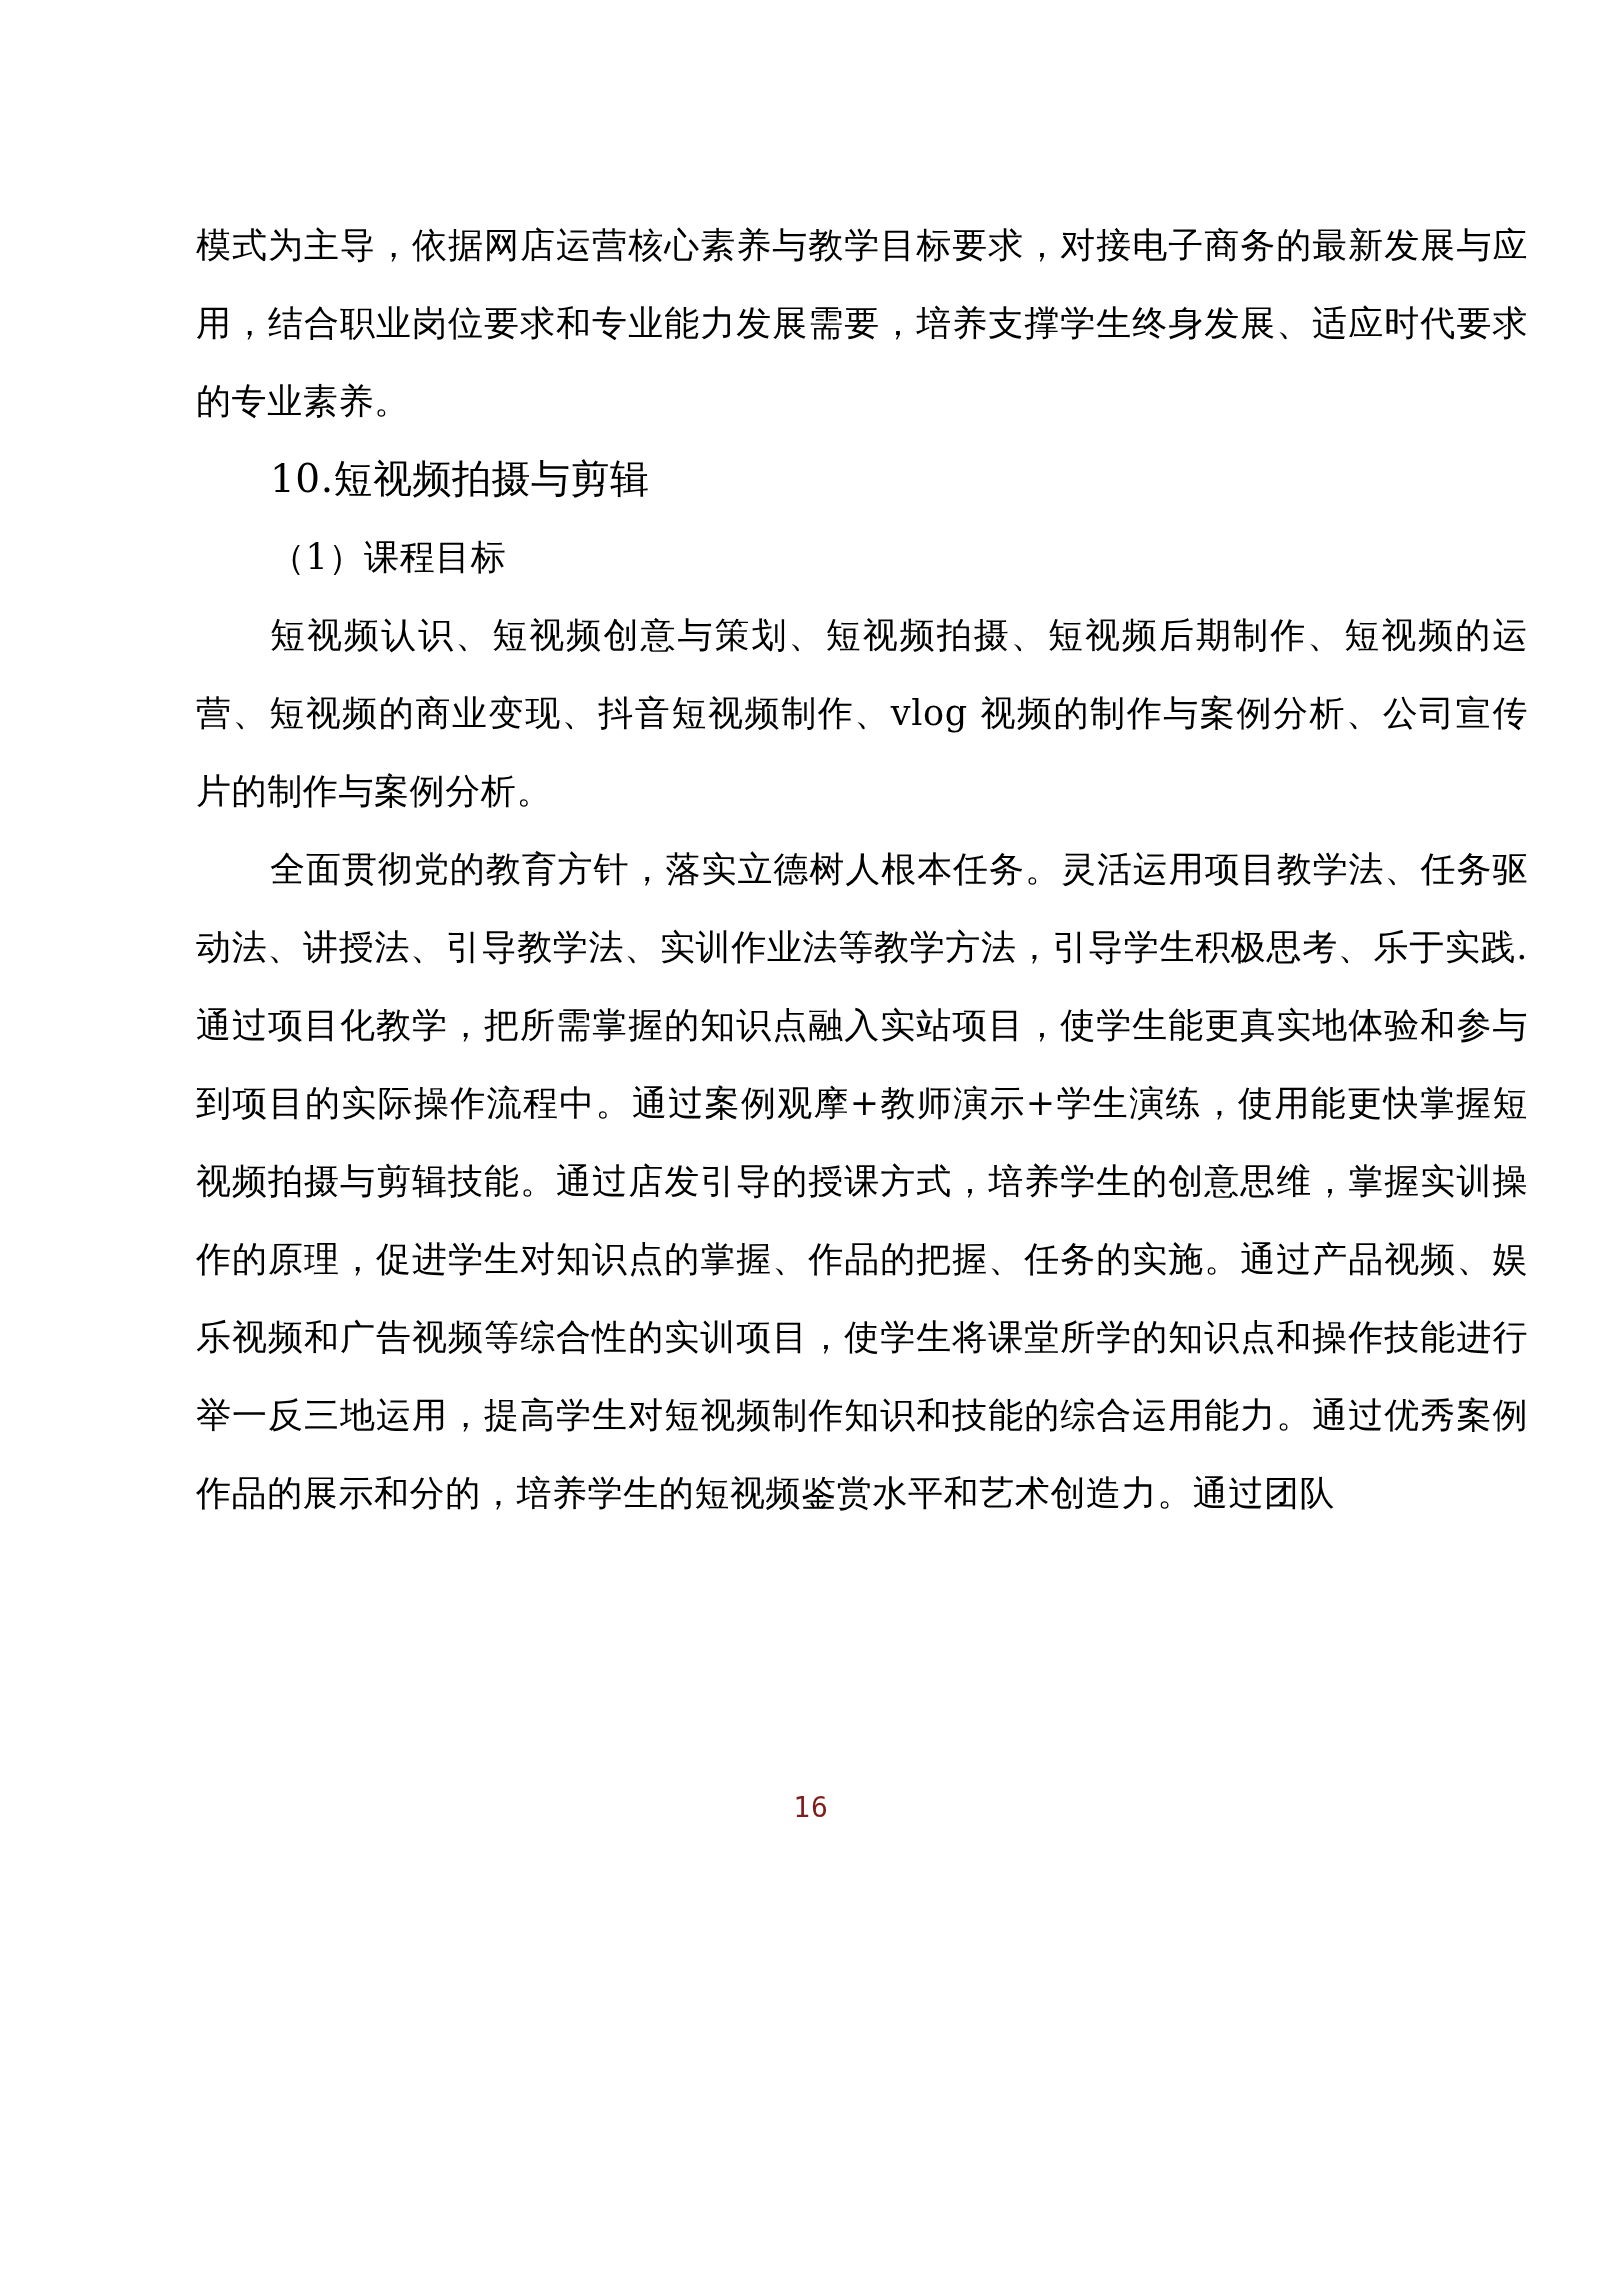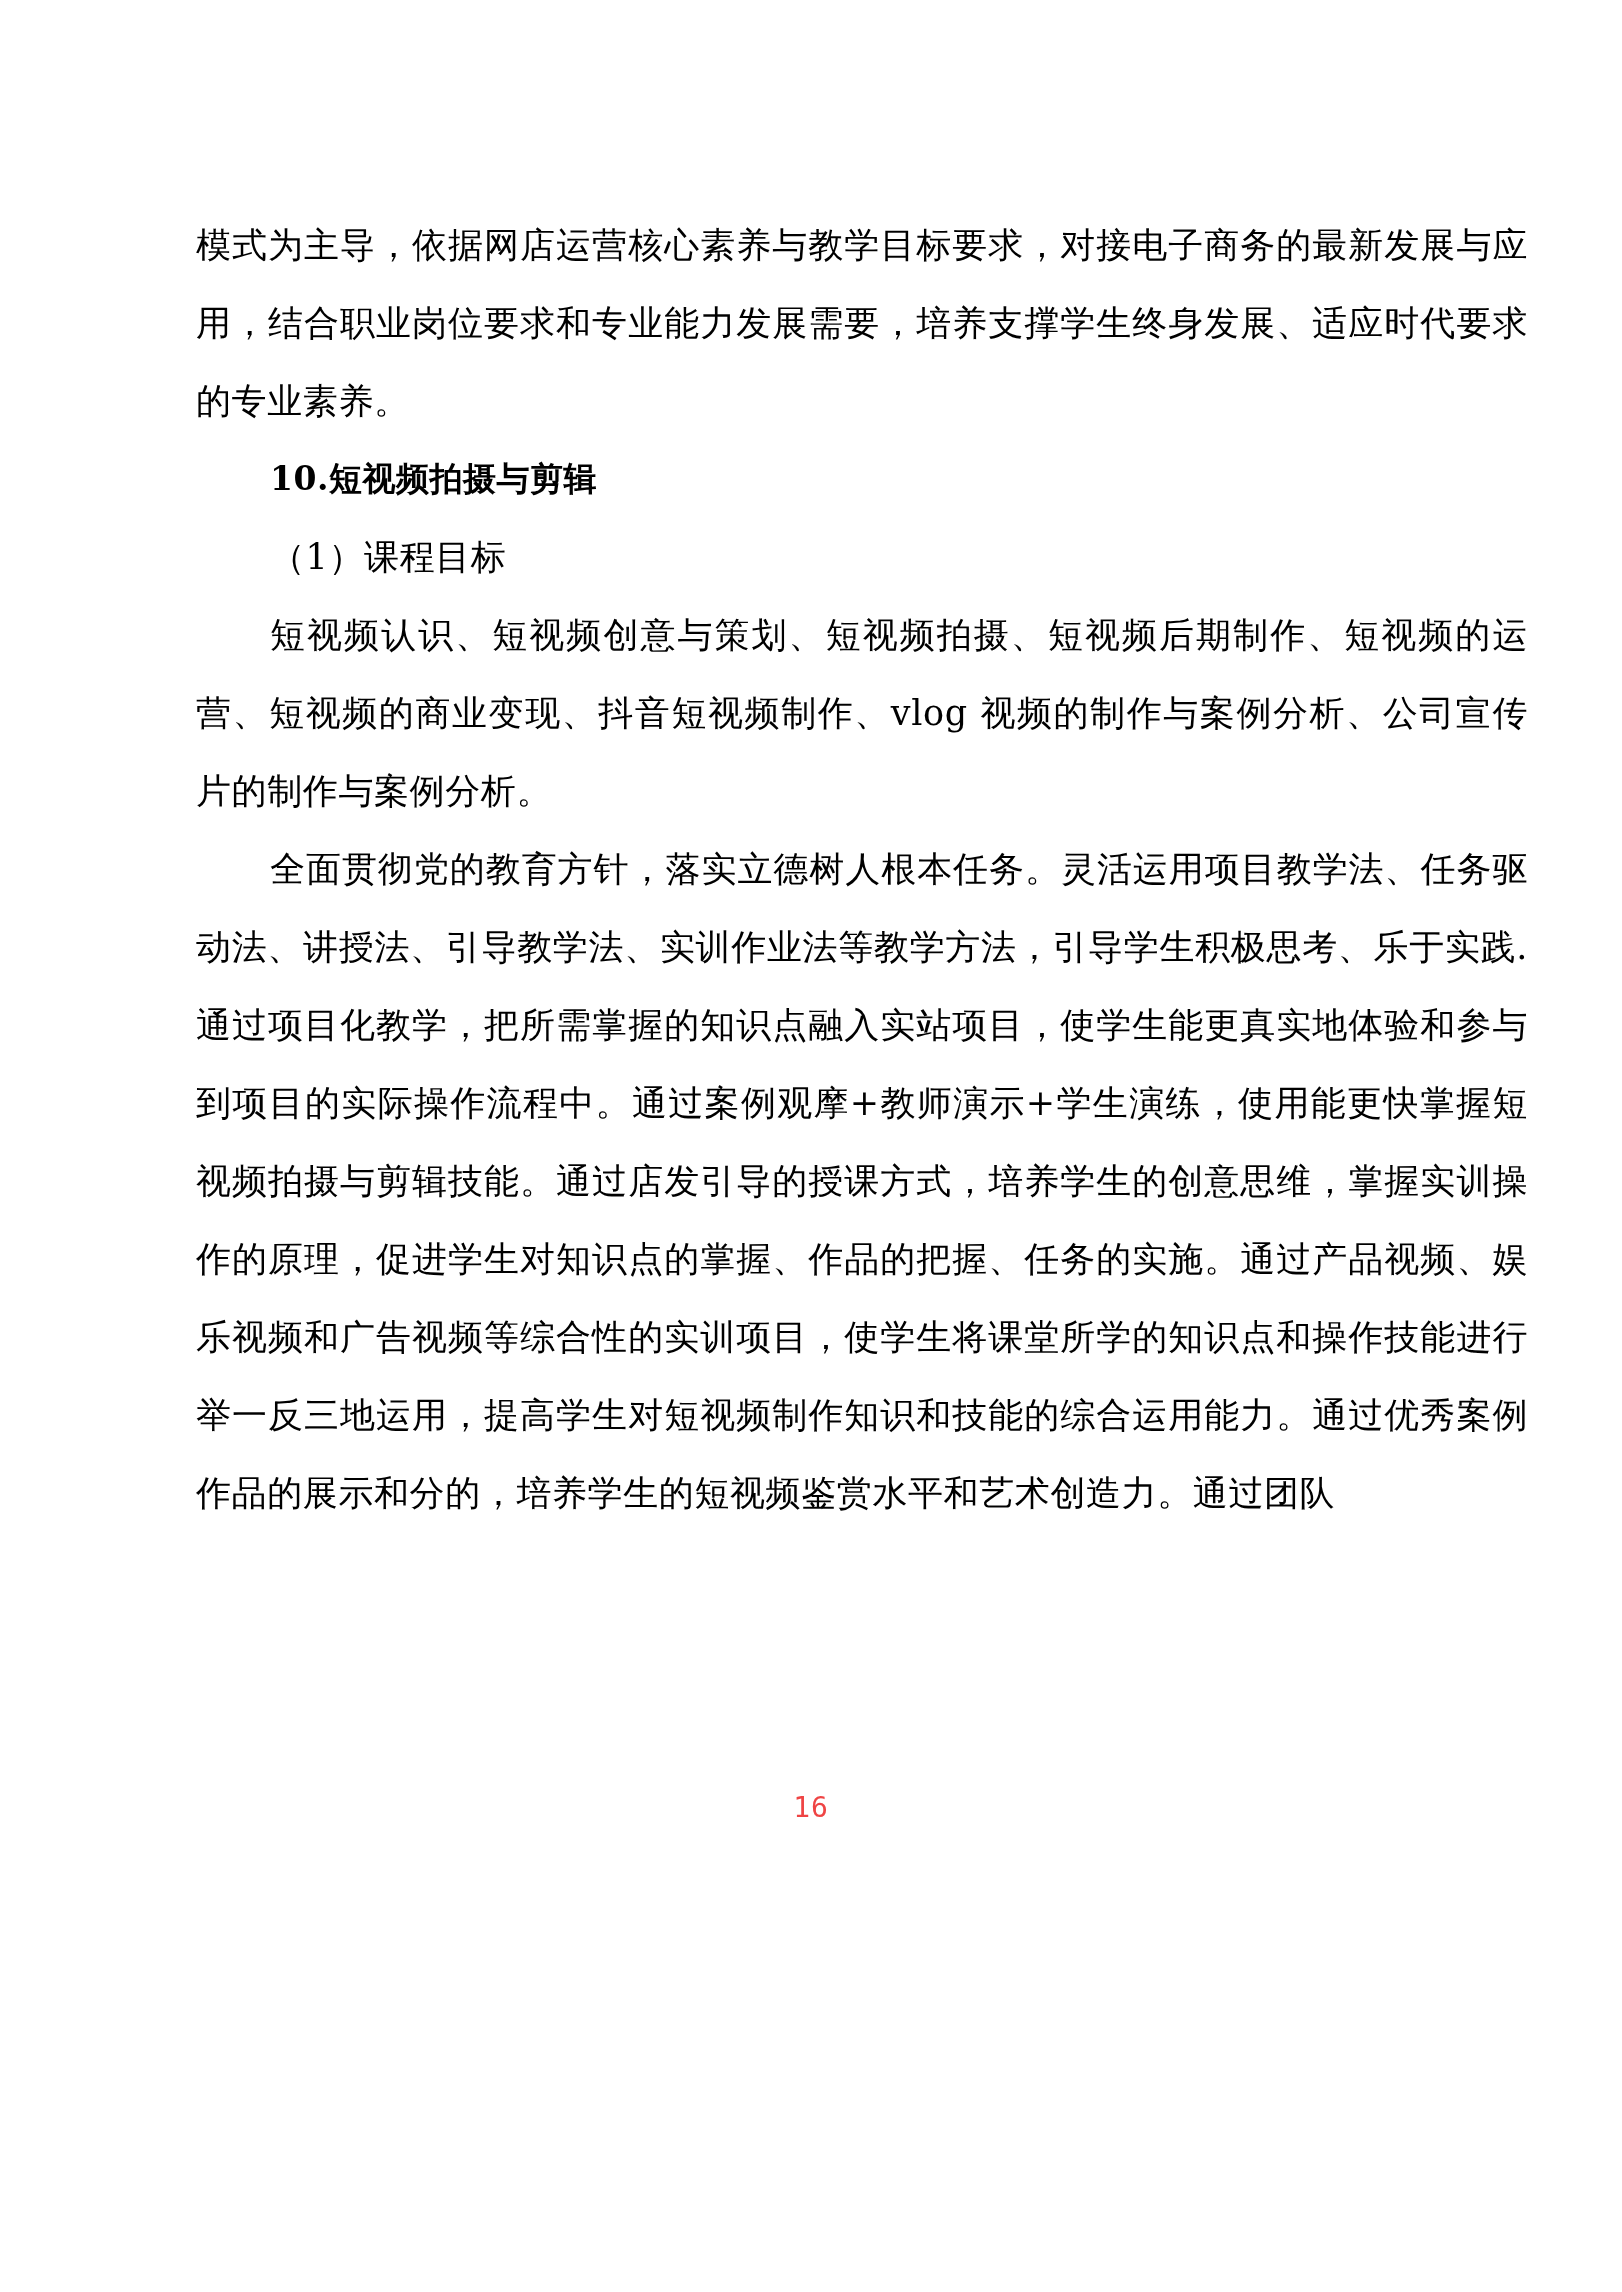--- a/index.html
+++ b/index.html
@@ -35,34 +35,34 @@
     margin: 0;
     text-indent: 0;
     white-space: normal;
   }
   .para.indent2 {
     text-indent: 74px;
   }
   .heading {
     margin: 0;
     text-indent: 74px;
-    font-weight: bold;
-    font-size: 33px;
+    font-weight: normal;
+    font-size: 39px;
     line-height: 78px;
     letter-spacing: 0.5px;
   }
   .page-number {
     position: absolute;
     left: 0;
     right: 0;
     bottom: 65px;
     text-align: center;
     font-family: "DejaVu Sans Mono", "Liberation Mono", monospace;
     font-size: 28px;
-    color: #ef4444;
+    color: #7f1d1d;
     letter-spacing: 1px;
   }
 </style>
 </head>
 <body>
 
 <div class="page">
   <div class="doc-body">
 
     <p class="para">模式为主导，依据网店运营核心素养与教学目标要求，对接电子商务的最新发展与应用，结合职业岗位要求和专业能力发展需要，培养支撑学生终身发展、适应时代要求的专业素养。</p>

